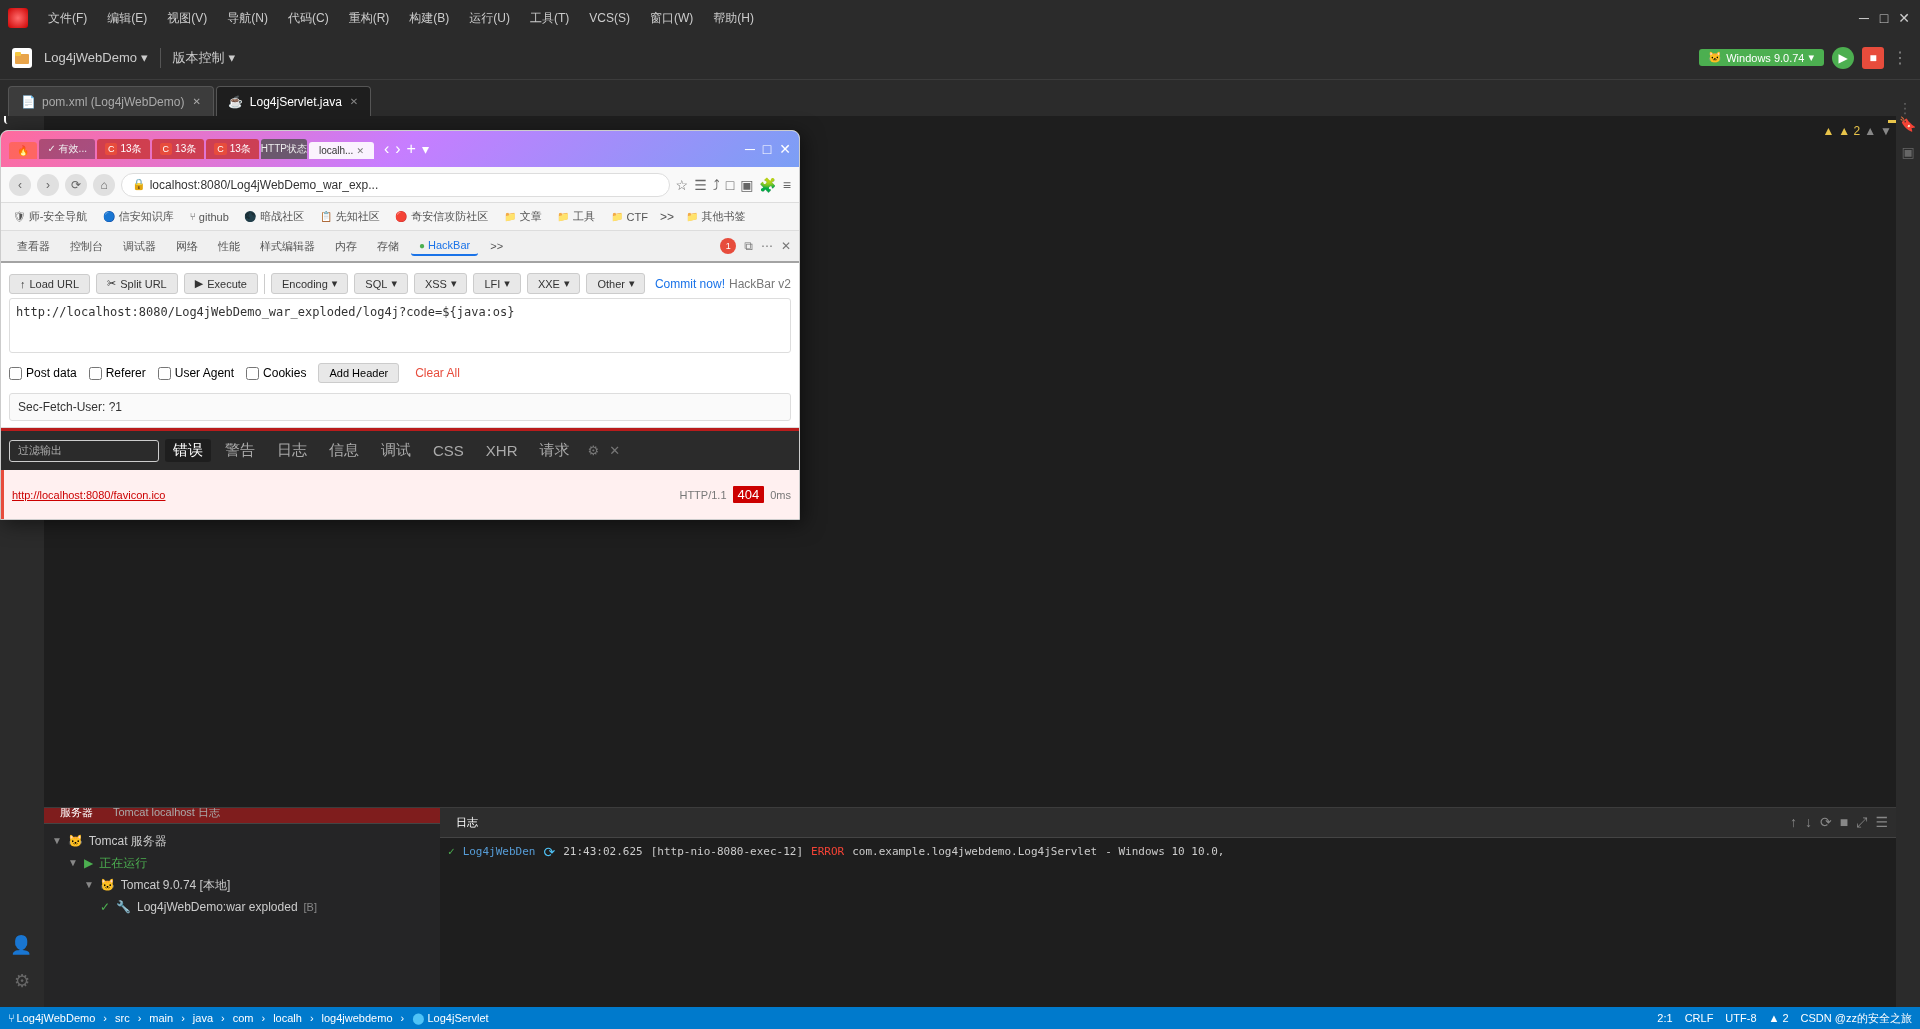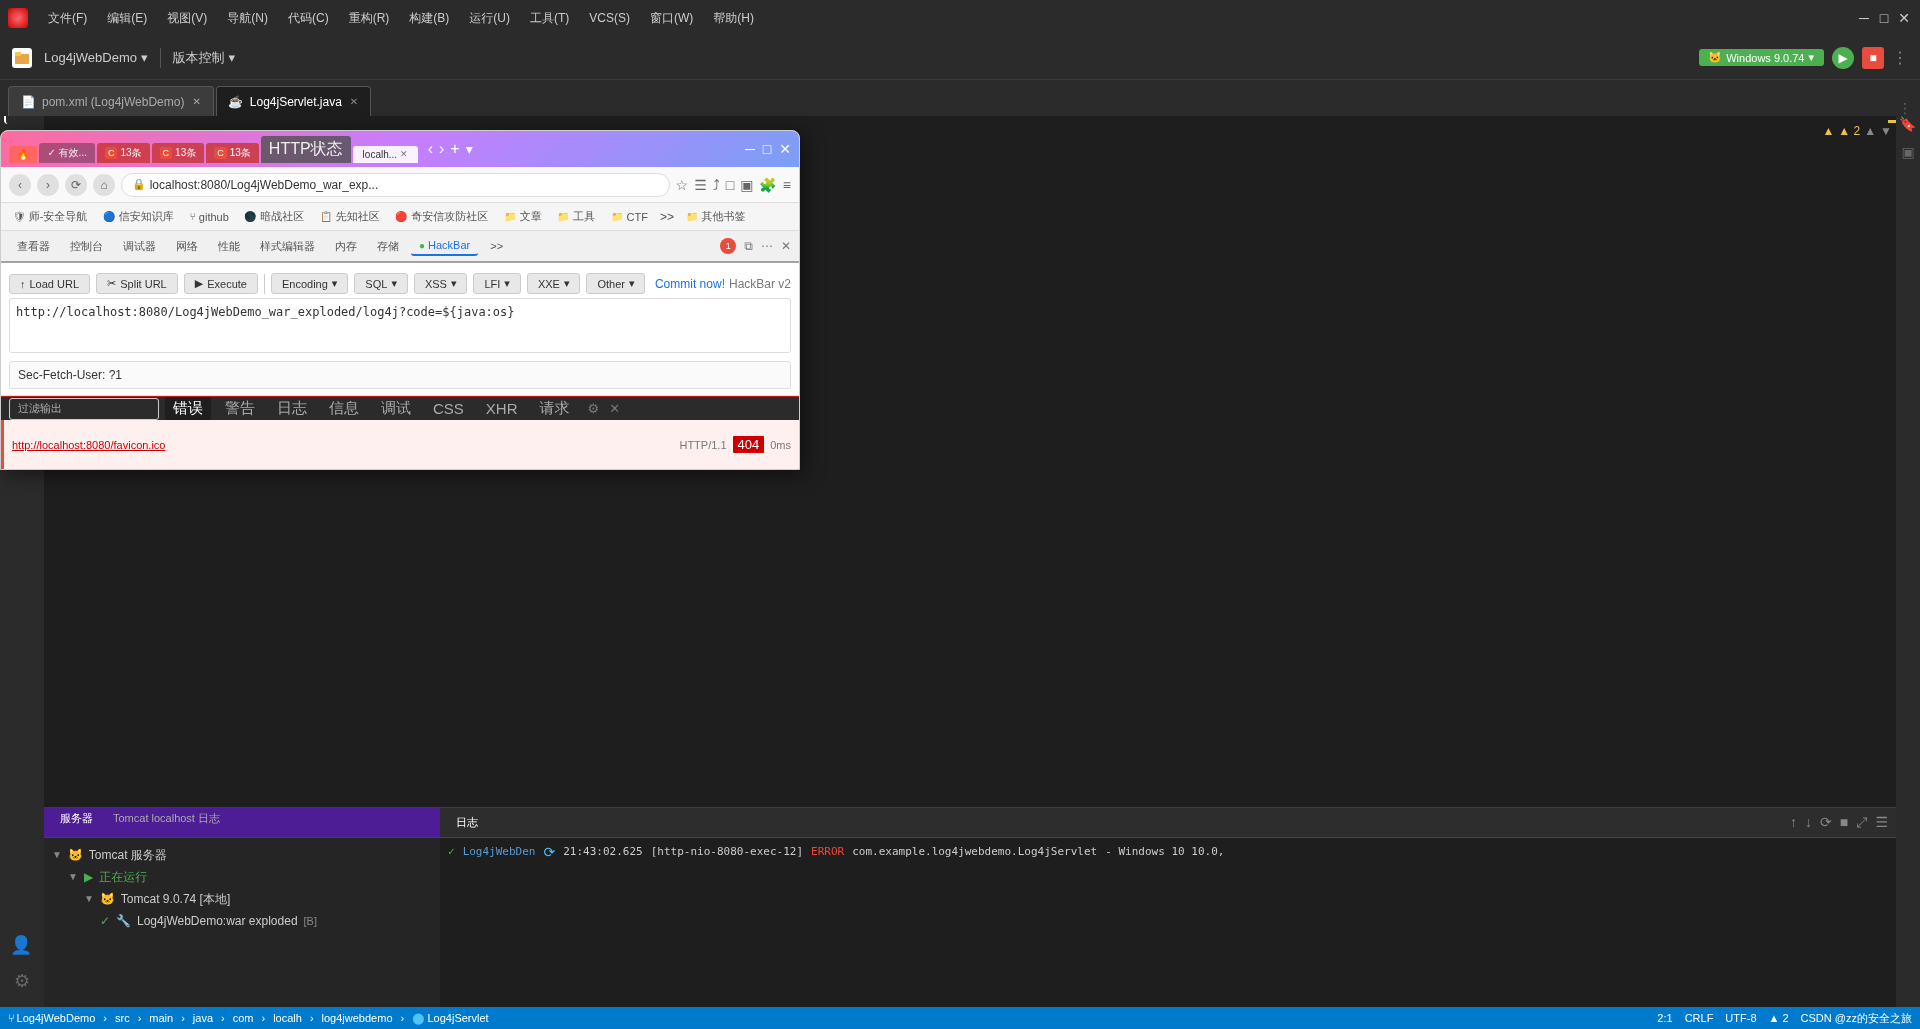--- a/index.html
+++ b/index.html
@@ -335,23 +335,23 @@
       padding: 0 8px;
       font-size: 12px;
       background: #fafafa;
       color: #333;
       margin-top: 4px;
     }
     .console-toolbar {
       display: flex;
       align-items: center;
       gap: 6px;
-      padding: 0 8px;
+      padding: 8px 8px;
       background: #2b2b2b;
-      border-top: 1px solid #b91c1c;
+      border-top: 3px solid #b91c1c;
     }
     .console-tab {
       padding: 2px 8px;
       font-size: 15px;
       color: #aaa;
       cursor: pointer;
       border-radius: 3px;
     }
     .console-tab.active { color: #fff; background: #1e1e1e; }
 
@@ -417,24 +417,24 @@
       bottom: 22px;
       width: 400px;
       height: 200px;
       background: #252526;
       border-top: 1px solid #3c3c3c;
       border-right: 1px solid #3c3c3c;
       z-index: 5;
       overflow: hidden;
     }
     .deploy-tabs {
-      height: 30px;
-      background: #4c1d95;
-      display: flex;
-      align-items: flex-start;
+      height: 16px;
+      background: #7f1d1d;
+      display: flex;
+      align-items: flex-end;
       padding: 0 8px;
       gap: 4px;
       border-bottom: 1px solid #444;
     }
     .deploy-tab {
       padding: 3px 8px;
       font-size: 11px;
       color: #aaa;
       cursor: pointer;
     }
@@ -715,21 +715,21 @@
         <span>13条</span>
       </div>
       <div style="background:rgba(200,50,50,0.8);padding:3px 8px;border-radius:3px 3px 0 0;font-size:10px;color:#fff;display:flex;align-items:center;gap:3px;">
         <span style="background:#e74c3c;padding:1px 3px;border-radius:2px;font-size:9px;">C</span>
         <span>13条</span>
       </div>
       <div style="background:rgba(200,50,50,0.8);padding:3px 8px;border-radius:3px 3px 0 0;font-size:10px;color:#fff;display:flex;align-items:center;gap:3px;">
         <span style="background:#e74c3c;padding:1px 3px;border-radius:2px;font-size:9px;">C</span>
         <span>13条</span>
       </div>
-      <div style="background:rgba(80,80,80,0.8);padding:3px 8px;border-radius:3px 3px 0 0;font-size:16px;color:#eee;display:flex;align-items:center;gap:3px;">
+      <div style="background:rgba(80,80,80,0.8);padding:3px 0;border-radius:3px 3px 0 0;font-size:10px;color:#eee;display:flex;align-items:center;gap:3px;">
         <span>HTTP状态</span>
       </div>
       <div style="background:rgba(255,255,255,0.9);padding:3px 10px;border-radius:3px 3px 0 0;font-size:10px;color:#333;display:flex;align-items:center;gap:3px;">
         <span>localh...</span>
         <span style="font-size:9px;color:#777;">✕</span>
       </div>
     </div>
 
     <div style="display:flex;align-items:center;gap:6px;margin-left:6px;">
       <span style="color:#fff;font-size:16px;cursor:pointer;">‹</span>
@@ -877,20 +877,40 @@
     </div>
 
     
     <div style="position:relative;">
       <textarea class="hackbar-url" style="width: 100%; height: 55px; padding: 6px; font-family: Consolas, monospace; font-size: 12px; border: 1px solid rgb(221, 221, 221); border-radius: 3px; resize: none; color: rgb(51, 51, 51); background: rgb(255, 255, 255); caret-color: rgb(51, 51, 51);">http://localhost:8080/Log4jWebDemo_war_exploded/log4j?code=${java:os}</textarea>
       
       
     </div>
 
     
+    <div class="hackbar-options">
+      <label class="hb-checkbox">
+        <input type="checkbox" style="">
+        <span>Post data</span>
+      </label>
+      <label class="hb-checkbox">
+        <input type="checkbox" style="">
+        <span>Referer</span>
+      </label>
+      <label class="hb-checkbox">
+        <input type="checkbox" style="">
+        <span>User Agent</span>
+      </label>
+      <label class="hb-checkbox">
+        <input type="checkbox" style="">
+        <span>Cookies</span>
+      </label>
+      <button class="hb-add-header">Add Header</button>
+      <span class="hb-clear-all">Clear All</span>
+    </div>
 
     
     <input type="text" class="hackbar-header-field" value="Sec-Fetch-User: ?1" style="">
   </div>
 
   <div>
     <div class="console-toolbar">
       <div style="border:1px solid #ccc;border-radius:3px;height:22px;padding:0 8px;display:flex;align-items:center;flex:1;max-width:150px;">
         <span style="font-size:11px;color:#aaa;">过滤输出</span>
       </div>

